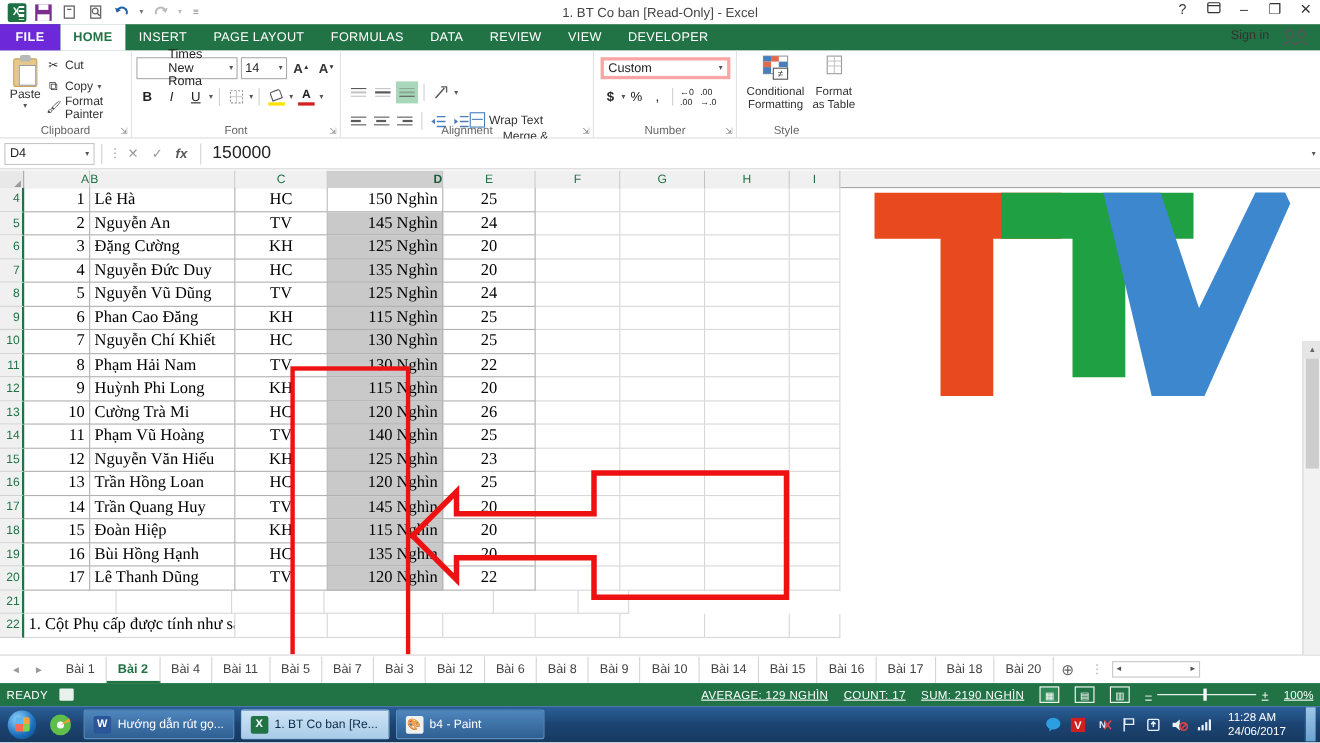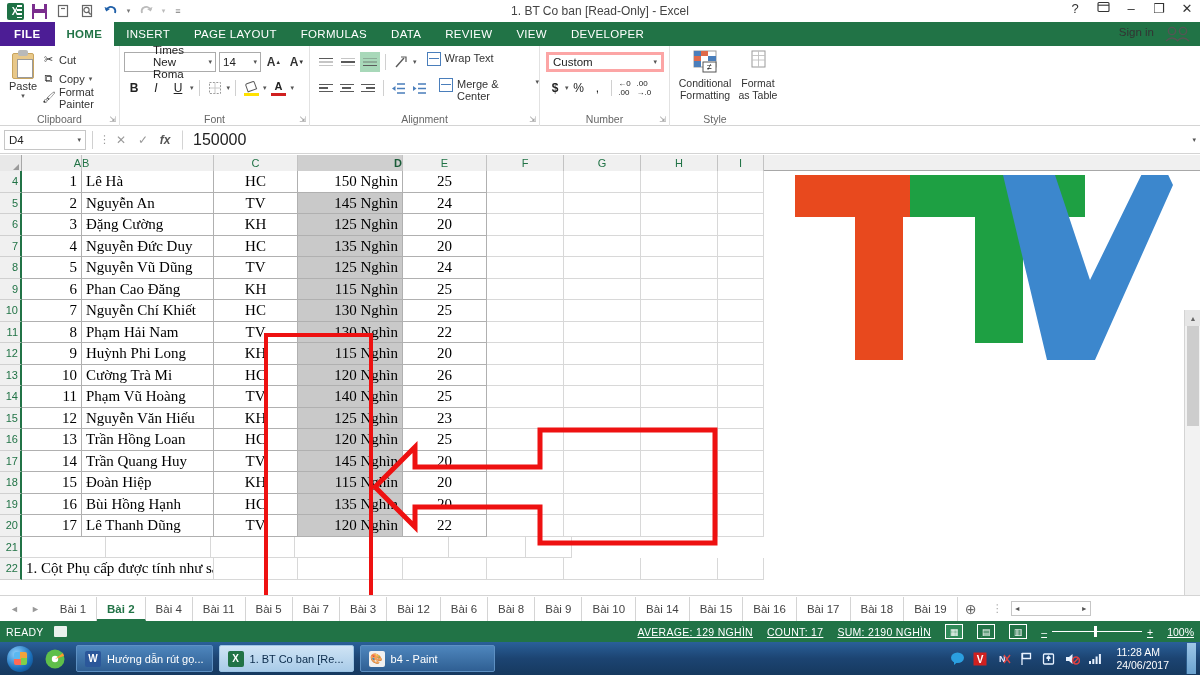--- a/index.html
+++ b/index.html
@@ -38,21 +38,21 @@
   .win-btns { position:absolute; right: 4px; top: 1px; display:flex; gap:10px; align-items:center; }
   .win-btns span { font-size: 13px; color:#333; width:18px; text-align:center; cursor:default; }
 
   
   .tabbar {
     position: absolute; top: 22px; left: 0; width: 1200px; height: 24px;
     background: #217346;
   }
   .tabs { display:flex; height:24px; align-items:stretch; }
   .file-tab {
-    background:#4c1d95; color:#fff; font-size:11.5px; letter-spacing:.4px;
+    background:#6d28d9; color:#fff; font-size:11.5px; letter-spacing:.4px;
     padding: 0 14px; display:flex; align-items:center; font-weight:600;
   }
   .rtab {
     color:#fff; font-size:11.5px; padding:0 12px; display:flex; align-items:center;
     letter-spacing:.3px;
   }
   .rtab.active { background:#fff; color:#217346; font-weight:600; }
   .signin {
     position:absolute; right: 46px; top: 4px; color:#333; font-size:11.5px;
   }
@@ -106,21 +106,21 @@
   .fc-ico .b{position:absolute;left:0;bottom:0;width:15px;height:3px;background:#d02020;}
 
   
   .g-align { left:310px; width:230px; }
   .al-r1 { position:absolute; left:6px; top:6px; display:flex; align-items:center; gap:2px; }
   .al-r2 { position:absolute; left:6px; top:32px; display:flex; align-items:center; gap:2px; }
   .albtn { width:20px;height:20px;display:flex;align-items:center;justify-content:center; }
   .albtn.sel { background:#a8d8b9; }
   .lines { width:14px; }
   .lines i { display:block; height:1.6px; background:#5a5a5a; margin:2px 0; }
-  .wrapt, .merge { display:flex; align-items:flex-start; gap:4px; font-size:11px; color:#333; height:20px; margin-left:8px;}
+  .wrapt, .merge { display:flex; align-items:flex-end; gap:4px; font-size:11px; color:#333; height:20px; margin-left:8px;margin-top:44px;}
   .mini-ico { width:14px;height:14px;border:1.3px solid #4a7ebb; position:relative; background:#fff;}
   .mini-ico::after{content:"";position:absolute;left:1px;top:5px;right:1px;height:1.2px;background:#4a7ebb;}
 
   
   .g-num { left:540px; width:130px; }
   .numbox { position:absolute; left:6px; top:6px; width:118px; height:20px;
     border:3px solid #fca5a5; display:flex; align-items:center; padding:0 4px;
     font-size:11.5px; color:#222; background:#fff; }
   .num-r2 { position:absolute; left:6px; top:32px; display:flex; align-items:center; gap:1px; }
   .nbtn { height:20px; min-width:18px; display:flex;align-items:center;justify-content:center;
@@ -833,21 +833,21 @@
         <div class="stab">Bài 12</div>
         <div class="stab">Bài 6</div>
         <div class="stab">Bài 8</div>
         <div class="stab">Bài 9</div>
         <div class="stab">Bài 10</div>
         <div class="stab">Bài 14</div>
         <div class="stab">Bài 15</div>
         <div class="stab">Bài 16</div>
         <div class="stab">Bài 17</div>
         <div class="stab">Bài 18</div>
-        <div class="stab">Bài 19</div>
+        <div class="stab">Bài 20</div>
       </div>
     <div class="addsheet">⊕</div>
     <div class="sb-dots">⋮</div>
     <div class="hscroll">
       <span>◄</span>
       <span>►</span>
     </div>
   </div>
 
   <div class="statusbar">

